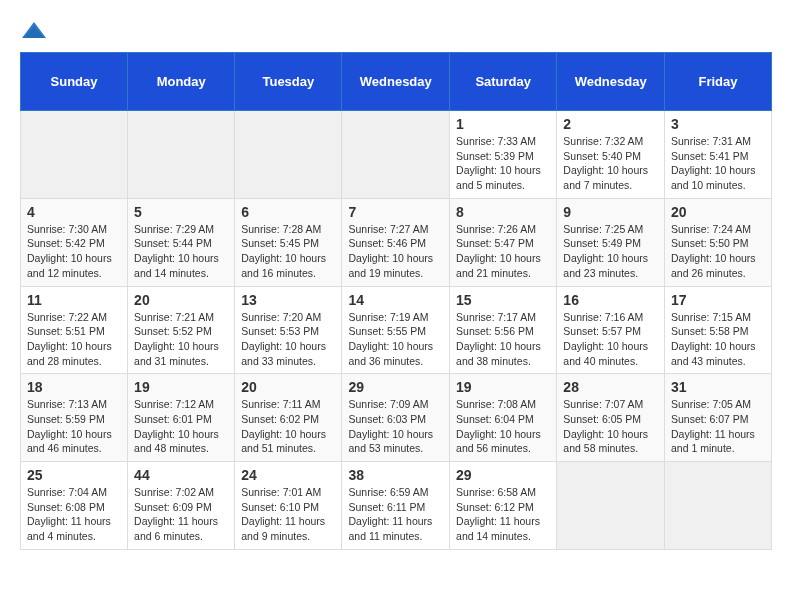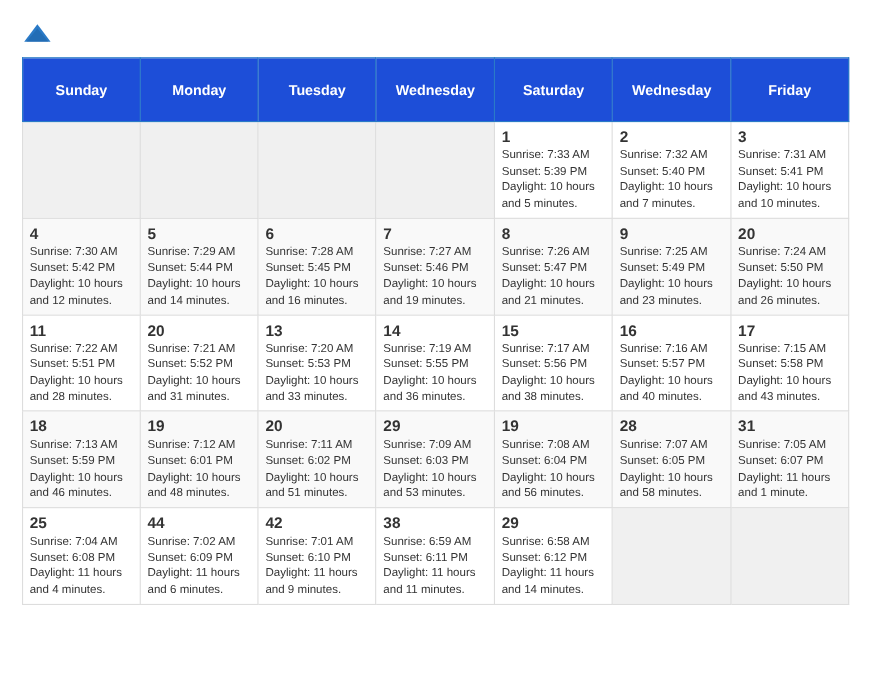--- a/index.html
+++ b/index.html
@@ -231,21 +231,21 @@
       <tr>
         <td>
           <span class="day-number">25</span>
           <div class="day-info">Sunrise: 7:04 AM<br>Sunset: 6:08 PM<br>Daylight: 11 hours<br>and 4 minutes.</div>
         </td>
         <td>
           <span class="day-number">44</span>
           <div class="day-info">Sunrise: 7:02 AM<br>Sunset: 6:09 PM<br>Daylight: 11 hours<br>and 6 minutes.</div>
         </td>
         <td>
-          <span class="day-number">42</span>
+          <span class="day-number">24</span>
           <div class="day-info">Sunrise: 7:01 AM<br>Sunset: 6:10 PM<br>Daylight: 11 hours<br>and 9 minutes.</div>
         </td>
         <td>
           <span class="day-number">38</span>
           <div class="day-info">Sunrise: 6:59 AM<br>Sunset: 6:11 PM<br>Daylight: 11 hours<br>and 11 minutes.</div>
         </td>
         <td>
           <span class="day-number">29</span>
           <div class="day-info">Sunrise: 6:58 AM<br>Sunset: 6:12 PM<br>Daylight: 11 hours<br>and 14 minutes.</div>
         </td>

